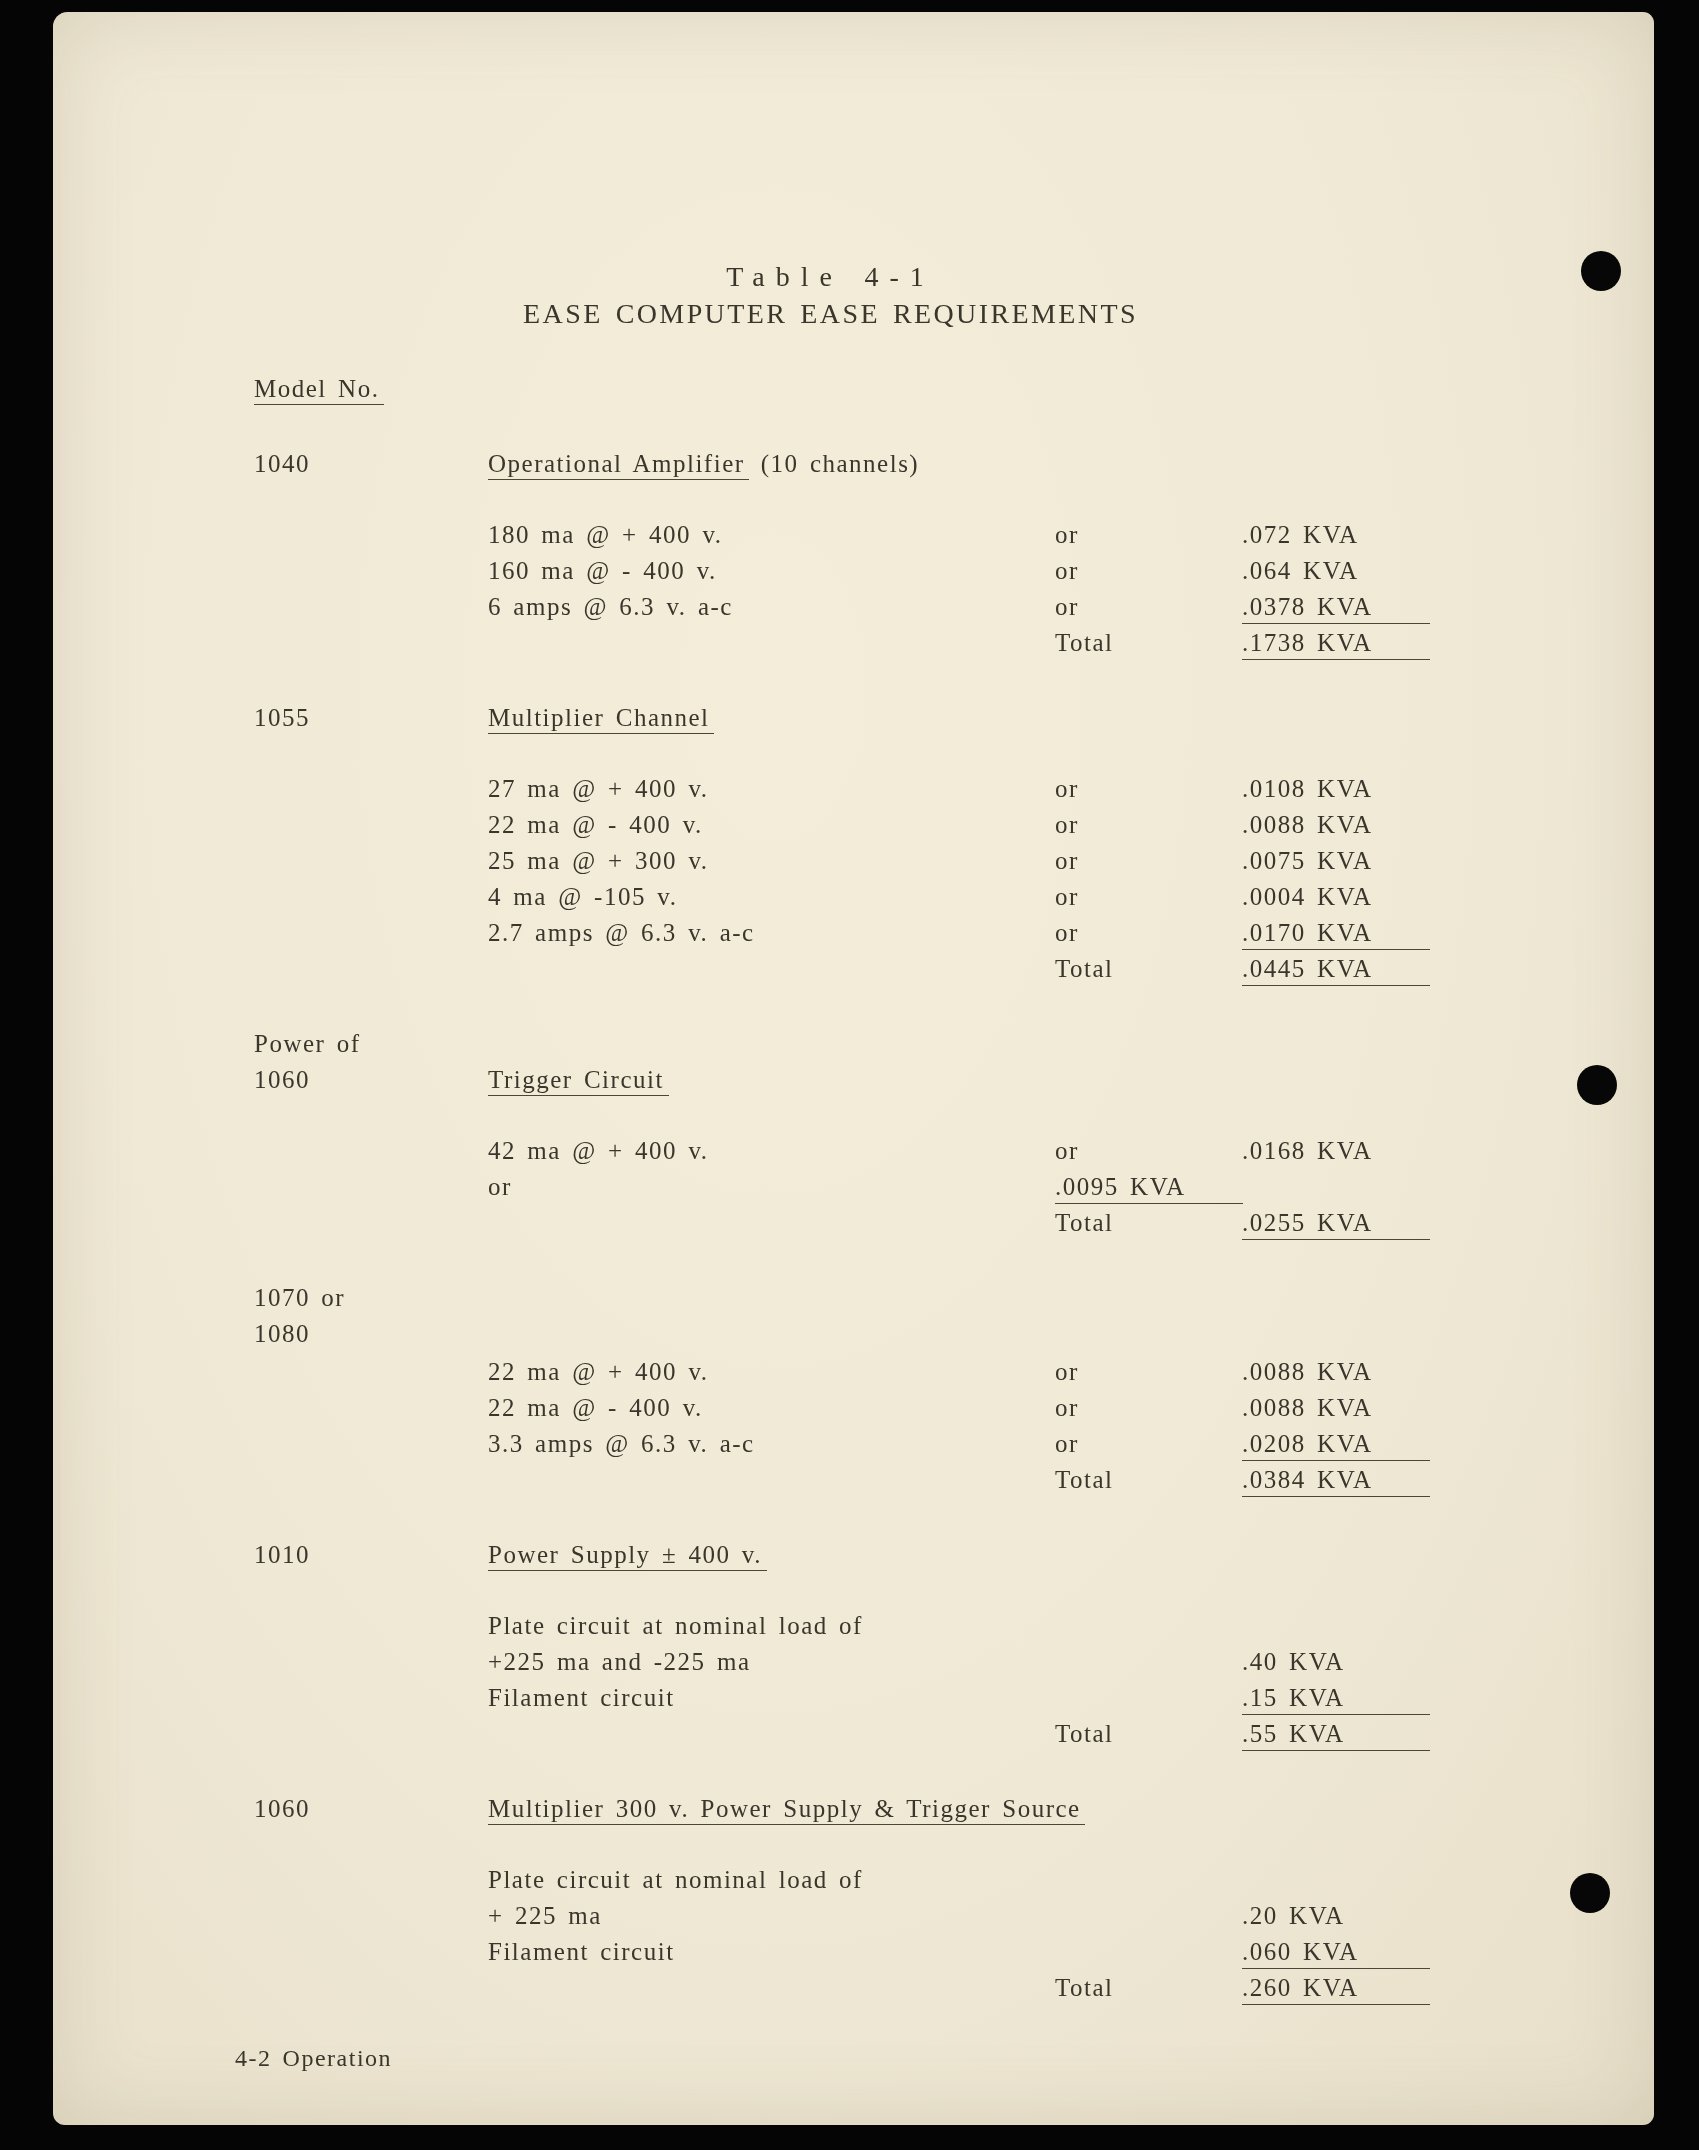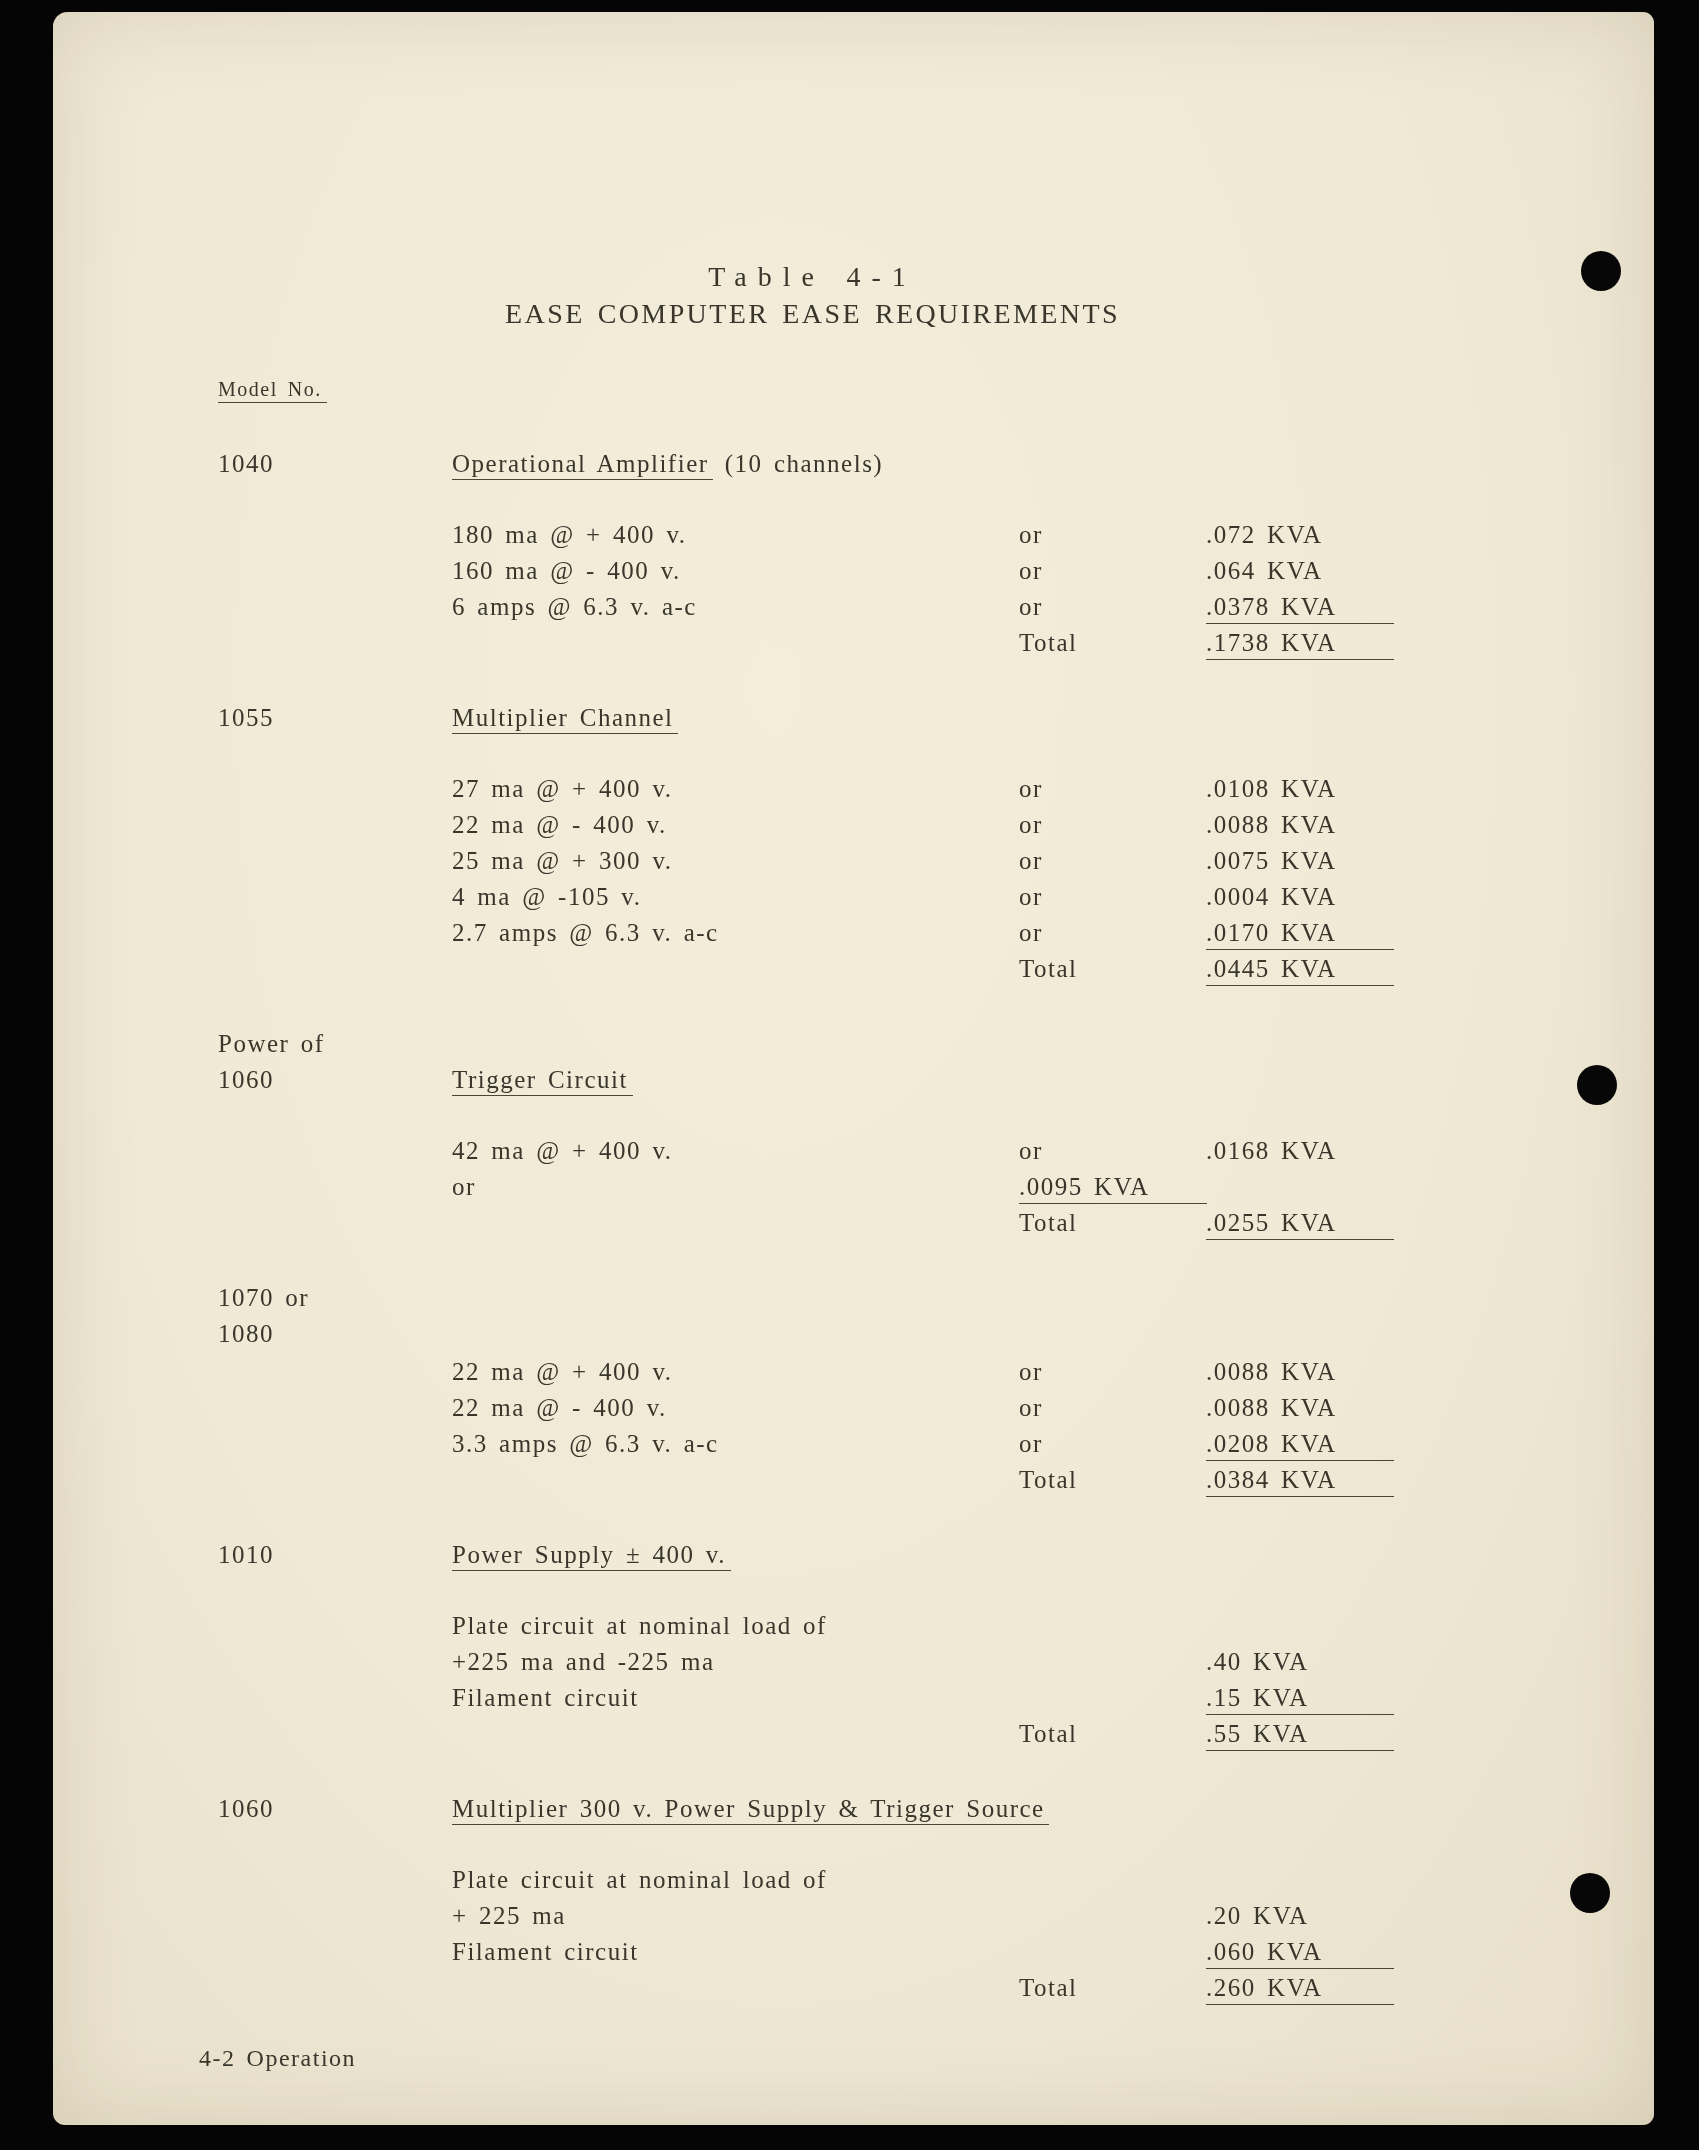--- a/index.html
+++ b/index.html
@@ -24,40 +24,41 @@
     background: radial-gradient(ellipse at 45% 32%, #f3edda 0%, #f0e9d6 55%, #e7dfc9 100%);
     border-radius: 14.5px 11px 11px 12px;
     box-shadow: inset 0 0 84px rgba(110, 100, 70, 0.16);
     color: #3a362c;
   }
   .content {
     padding: 246px 0 0 165px;
     letter-spacing: 1.5px;
     word-spacing: 3.6px;
     font-size: 25px;
+    margin-left: 36px;
   }
   .doc-header {
     margin-right: 247px;
     text-align: center;
   }
   .doc-title {
     font-size: 28px;
     letter-spacing: 11px;
     line-height: 37px;
     white-space: nowrap;
   }
   .doc-subtitle {
     font-size: 28px;
     letter-spacing: 2.4px;
     line-height: 37px;
     white-space: nowrap;
   }
   .model-no {
     margin-top: 39px;
-    font-size: 20px;
+    font-size: 25px;
     line-height: 36px;
   }
   .ul {
     border-bottom: 1.8px solid #4c4636;
     padding-bottom: 1.8px;
     padding-right: 4.8px;
   }
   .section { margin-top: 39px; }
   .row {
     display: grid;

